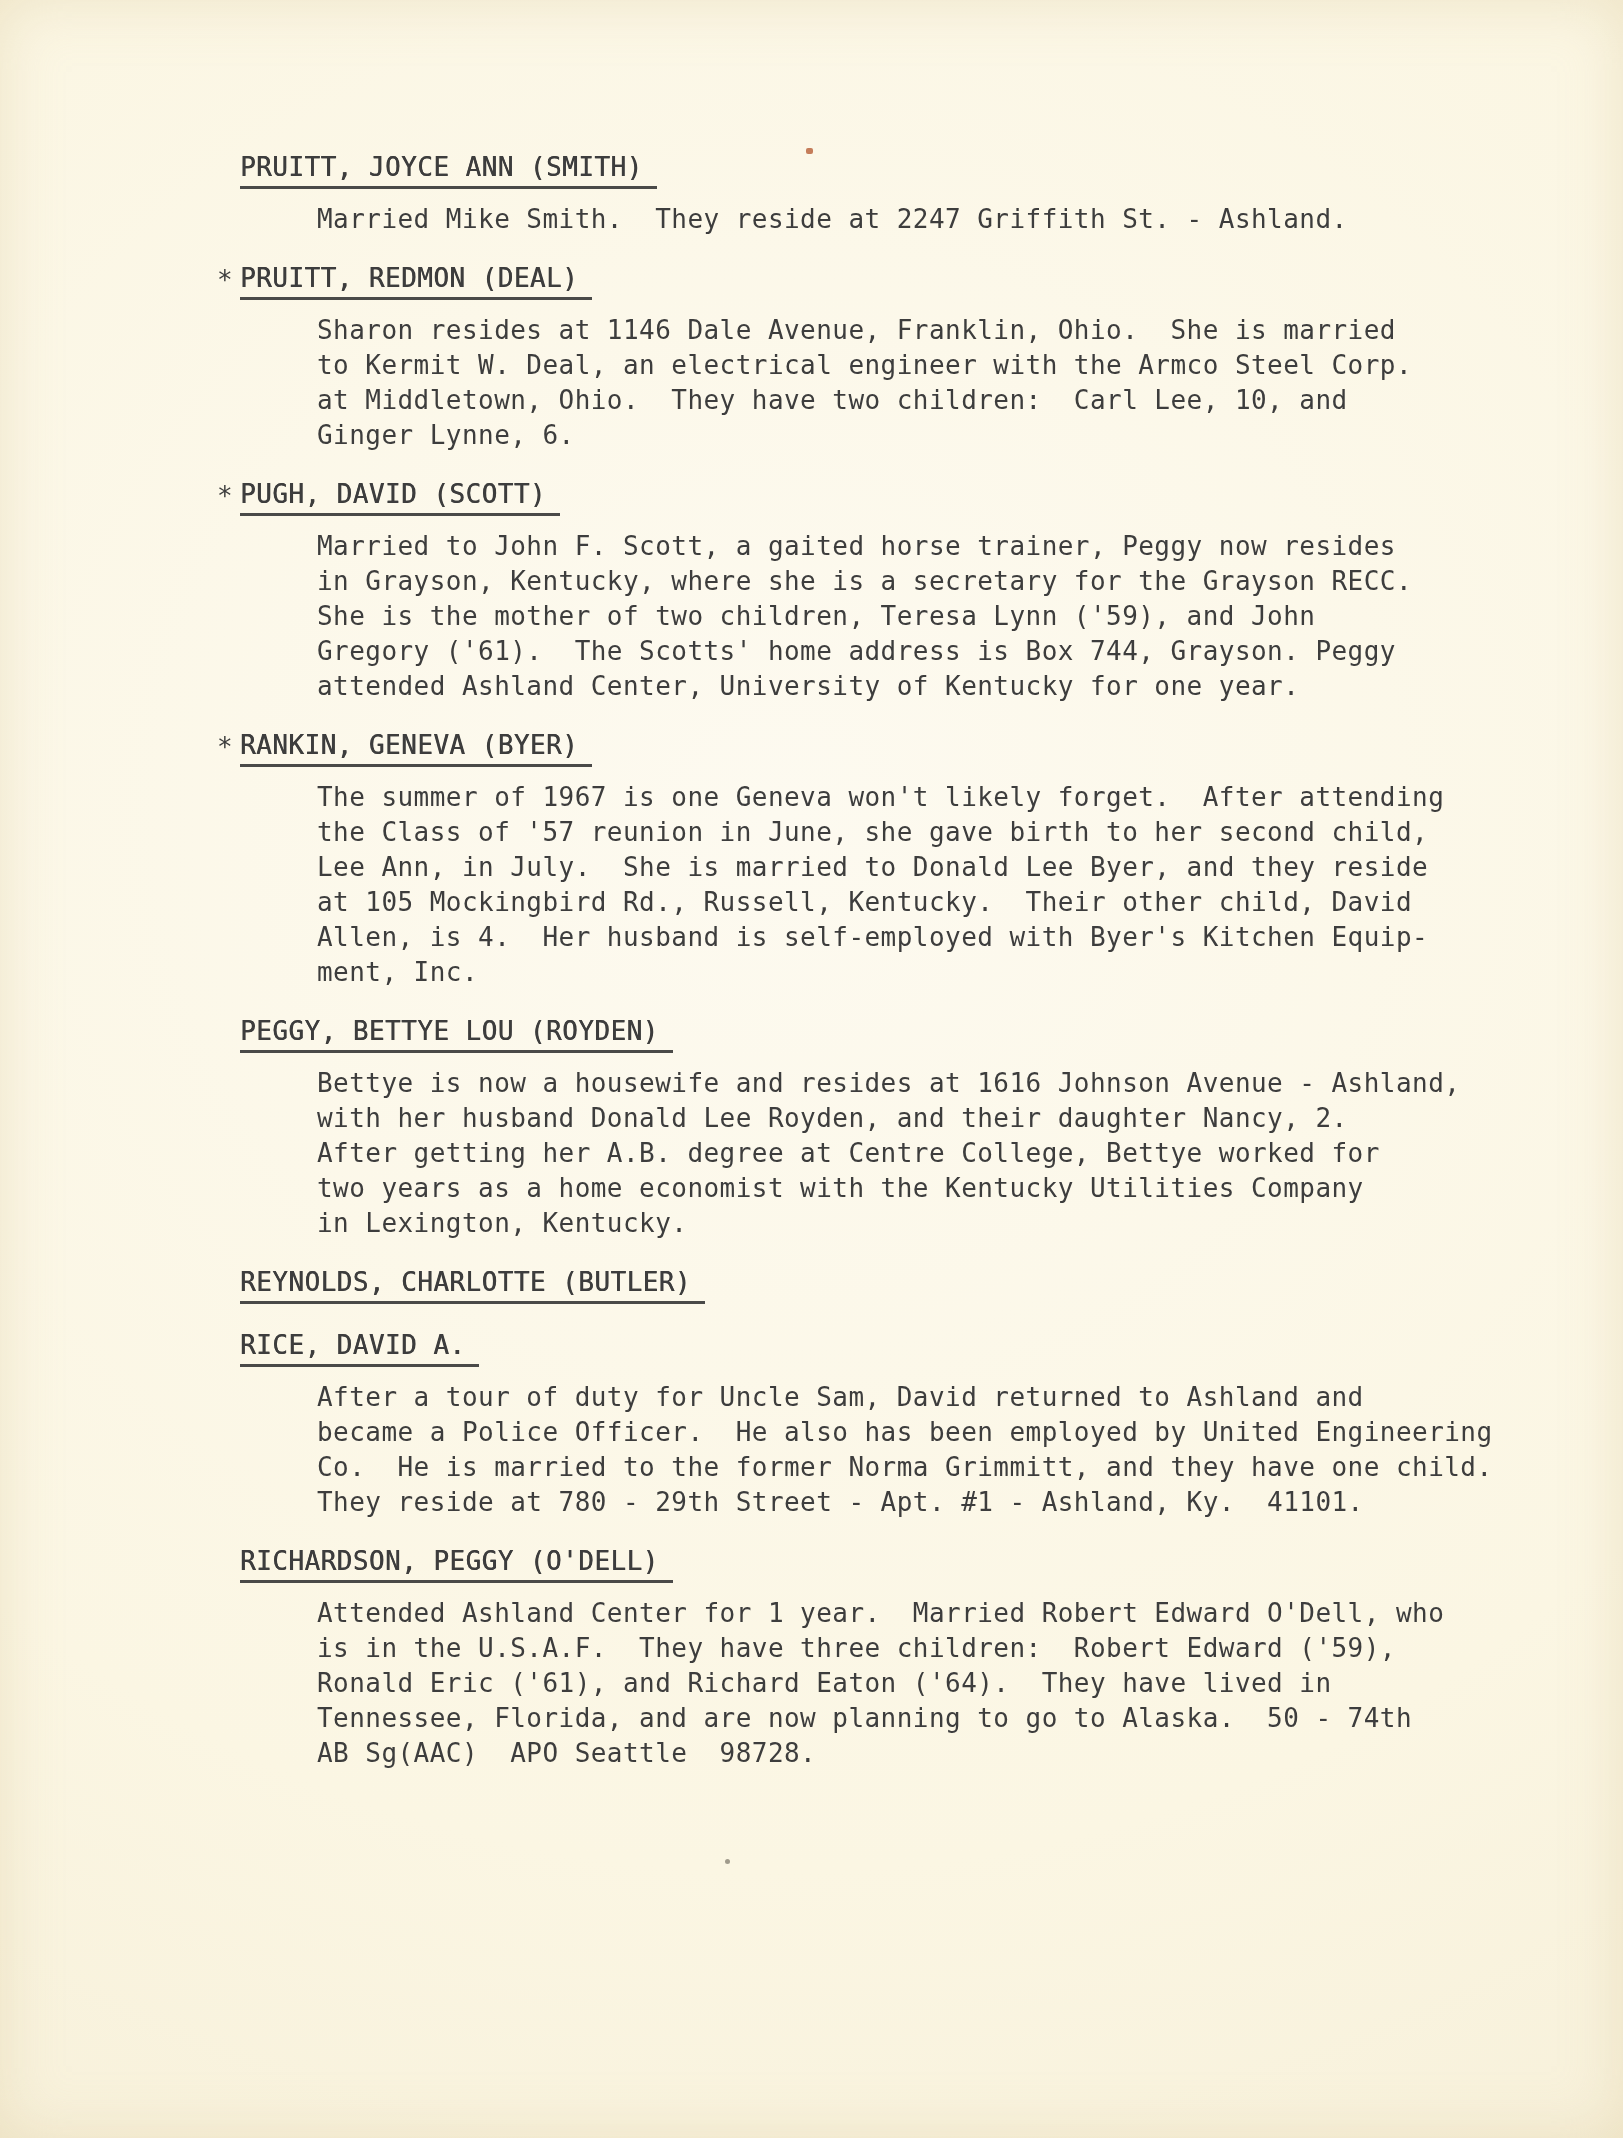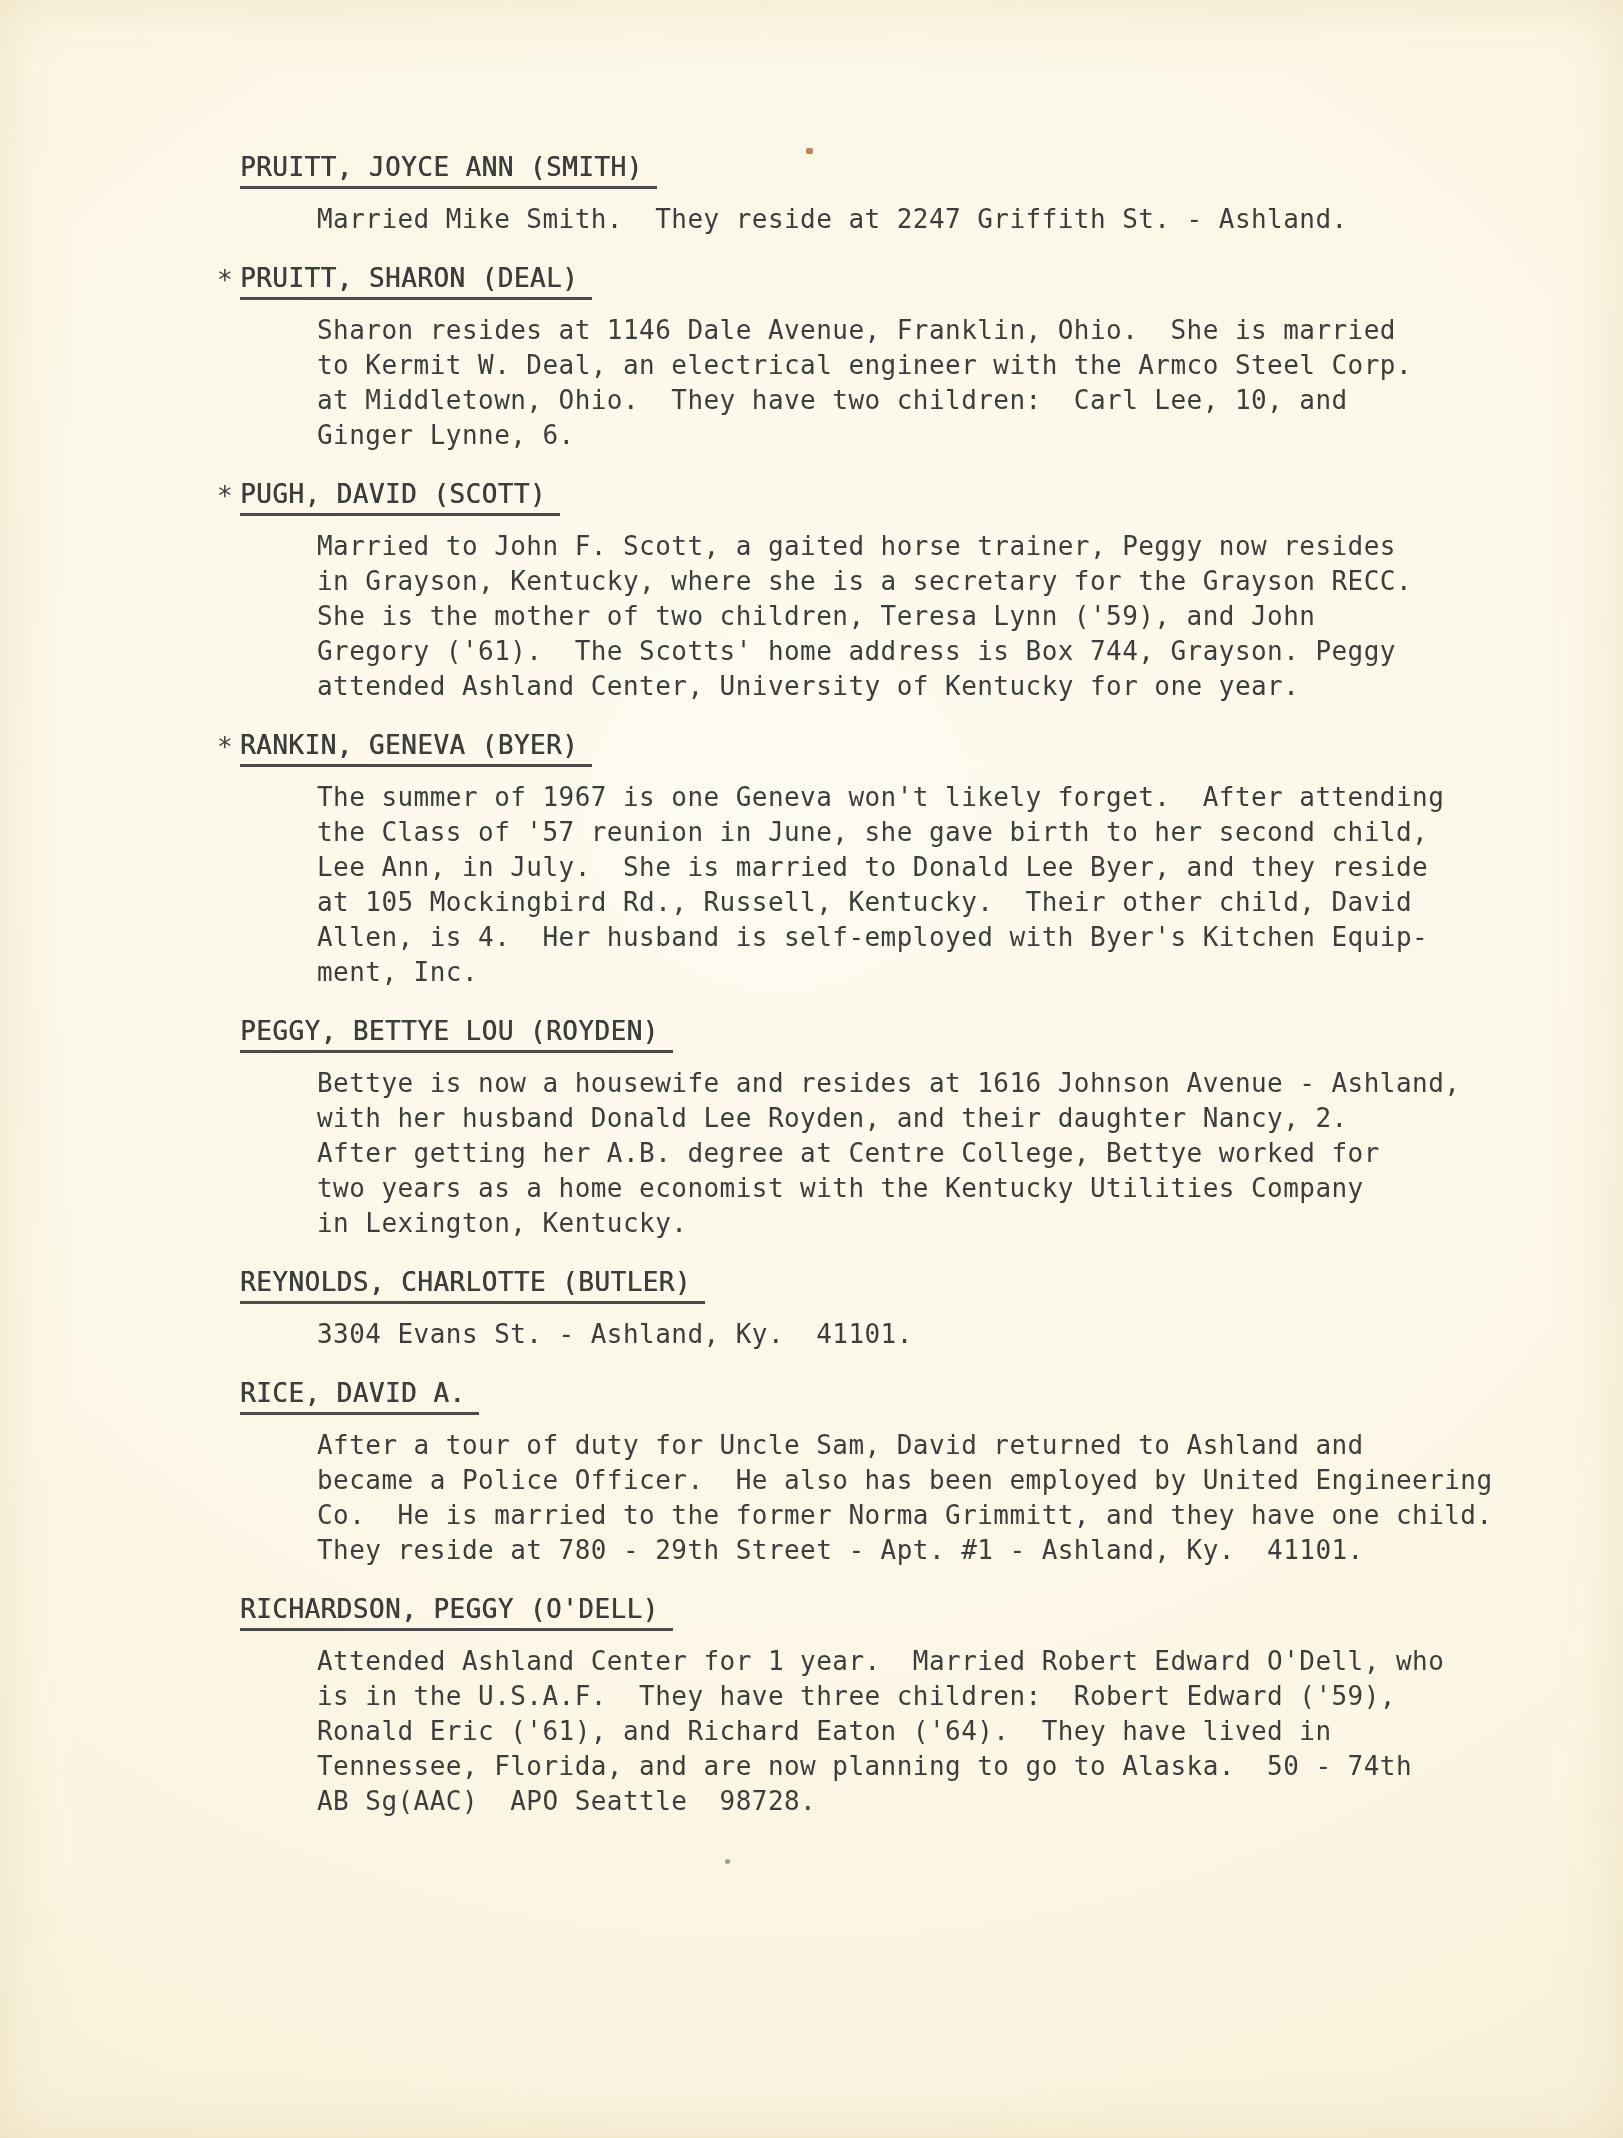--- a/index.html
+++ b/index.html
@@ -82,21 +82,21 @@
 <div class="page">
   <div class="speck-red"></div>
   <div class="speck-gray"></div>
   <div class="content" id="entries">
   <section class="entry">
     <div class="entry-heading-row"><span class="entry-prefix"></span><span class="entry-name">PRUITT, JOYCE ANN (SMITH)</span></div>
     <div class="entry-body">Married Mike Smith.  They reside at 2247 Griffith St. - Ashland.</div>
   </section>
 
   <section class="entry">
-    <div class="entry-heading-row"><span class="entry-prefix">*</span><span class="entry-name">PRUITT, SHARON (DEAL)</span></div>
+    <div class="entry-heading-row"><span class="entry-prefix">*</span><span class="entry-name">PRUITT, REDMON (DEAL)</span></div>
     <div class="entry-body">Sharon resides at 1146 Dale Avenue, Franklin, Ohio.  She is married
 to Kermit W. Deal, an electrical engineer with the Armco Steel Corp.
 at Middletown, Ohio.  They have two children:  Carl Lee, 10, and
 Ginger Lynne, 6.</div>
   </section>
 
   <section class="entry">
     <div class="entry-heading-row"><span class="entry-prefix">*</span><span class="entry-name">PUGH, DAVID (SCOTT)</span></div>
     <div class="entry-body">Married to John F. Scott, a gaited horse trainer, Peggy now resides
 in Grayson, Kentucky, where she is a secretary for the Grayson RECC.
@@ -120,21 +120,20 @@
     <div class="entry-body">Bettye is now a housewife and resides at 1616 Johnson Avenue - Ashland,
 with her husband Donald Lee Royden, and their daughter Nancy, 2.
 After getting her A.B. degree at Centre College, Bettye worked for
 two years as a home economist with the Kentucky Utilities Company
 in Lexington, Kentucky.</div>
   </section>
 
 
   <section class="entry">
     <div class="entry-heading-row"><span class="entry-prefix"></span><span class="entry-name">REYNOLDS, CHARLOTTE (BUTLER)</span></div>
-    <div class="entry-body">3304 Evans St. - Ashland, Ky.  41101.</div>
   </section>
 
   <section class="entry">
     <div class="entry-heading-row"><span class="entry-prefix"></span><span class="entry-name">RICE, DAVID A.</span></div>
     <div class="entry-body">After a tour of duty for Uncle Sam, David returned to Ashland and
 became a Police Officer.  He also has been employed by United Engineering
 Co.  He is married to the former Norma Grimmitt, and they have one child.
 They reside at 780 - 29th Street - Apt. #1 - Ashland, Ky.  41101.</div>
   </section>
 

